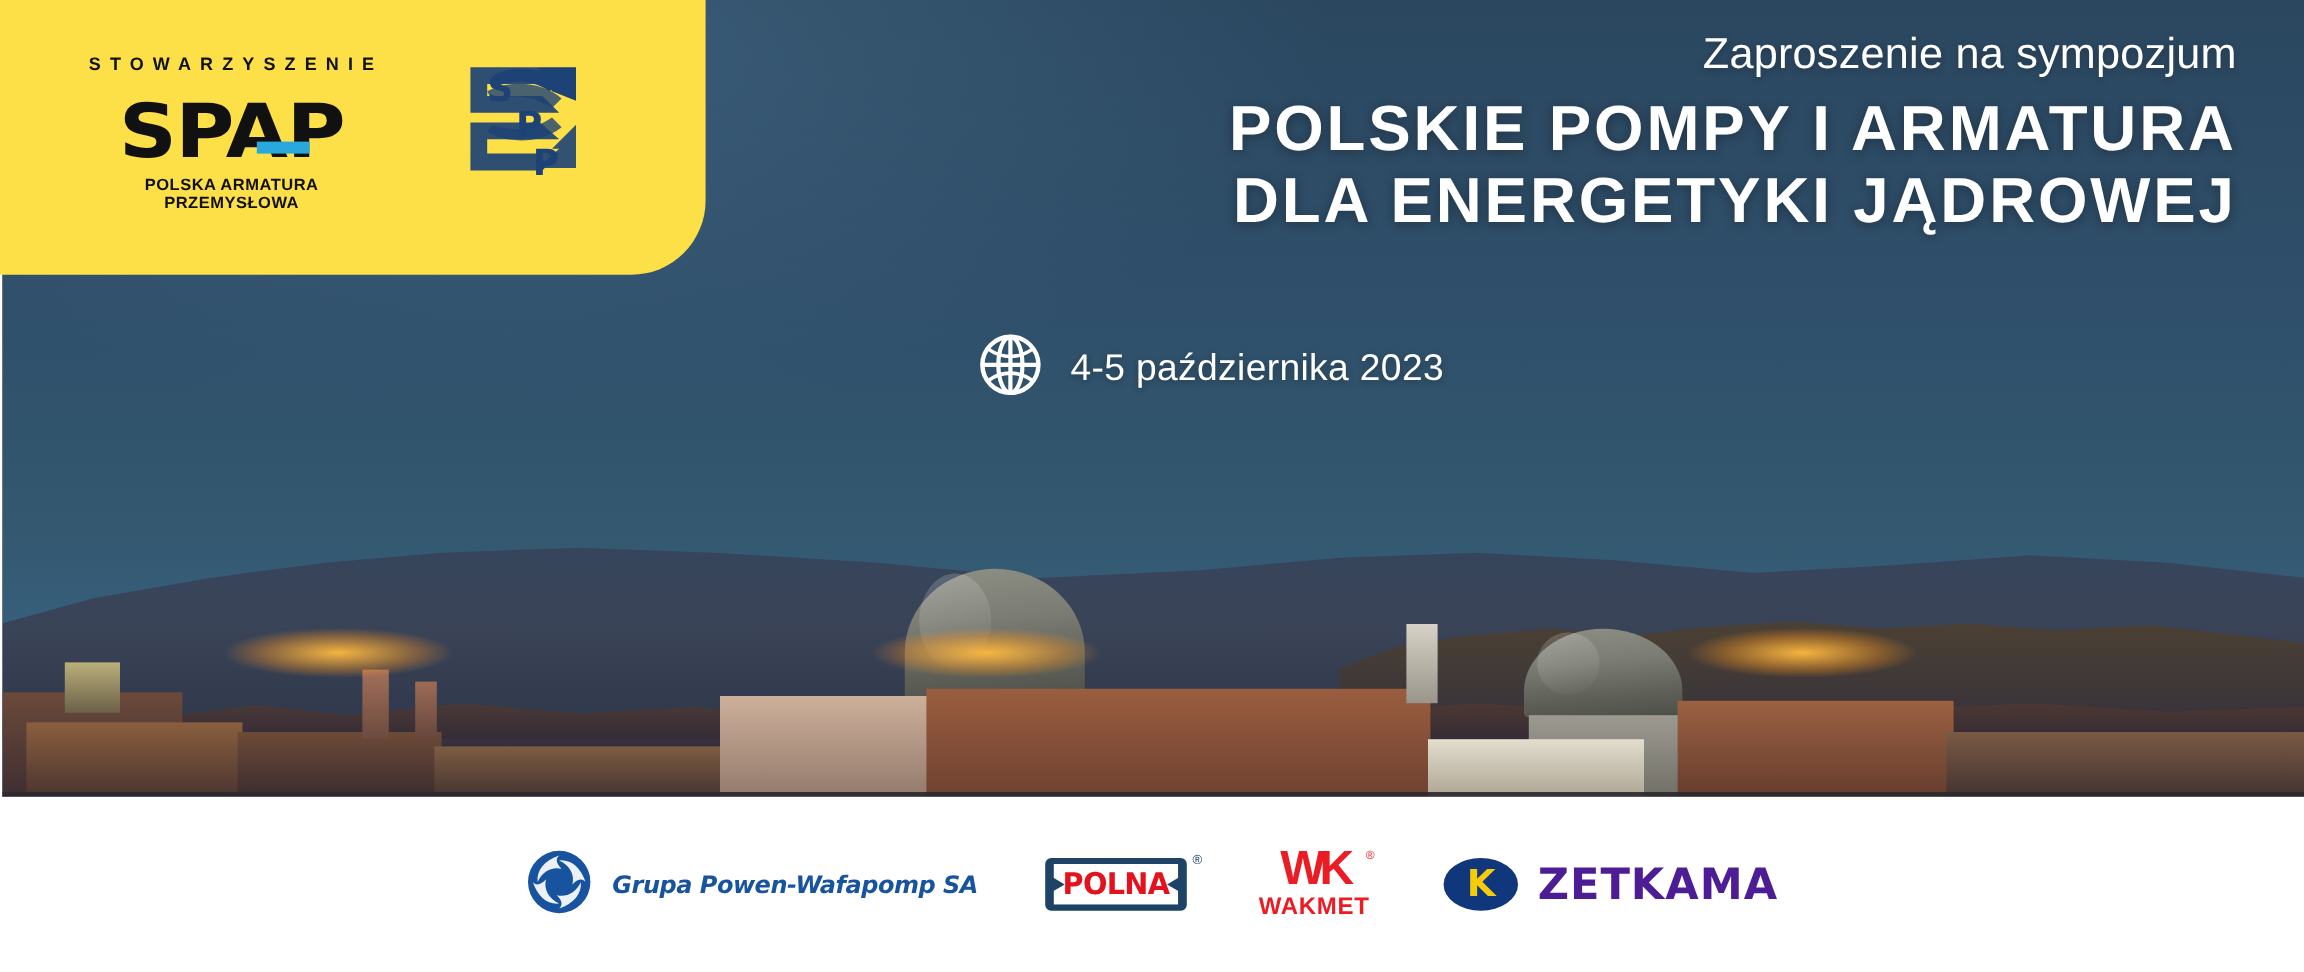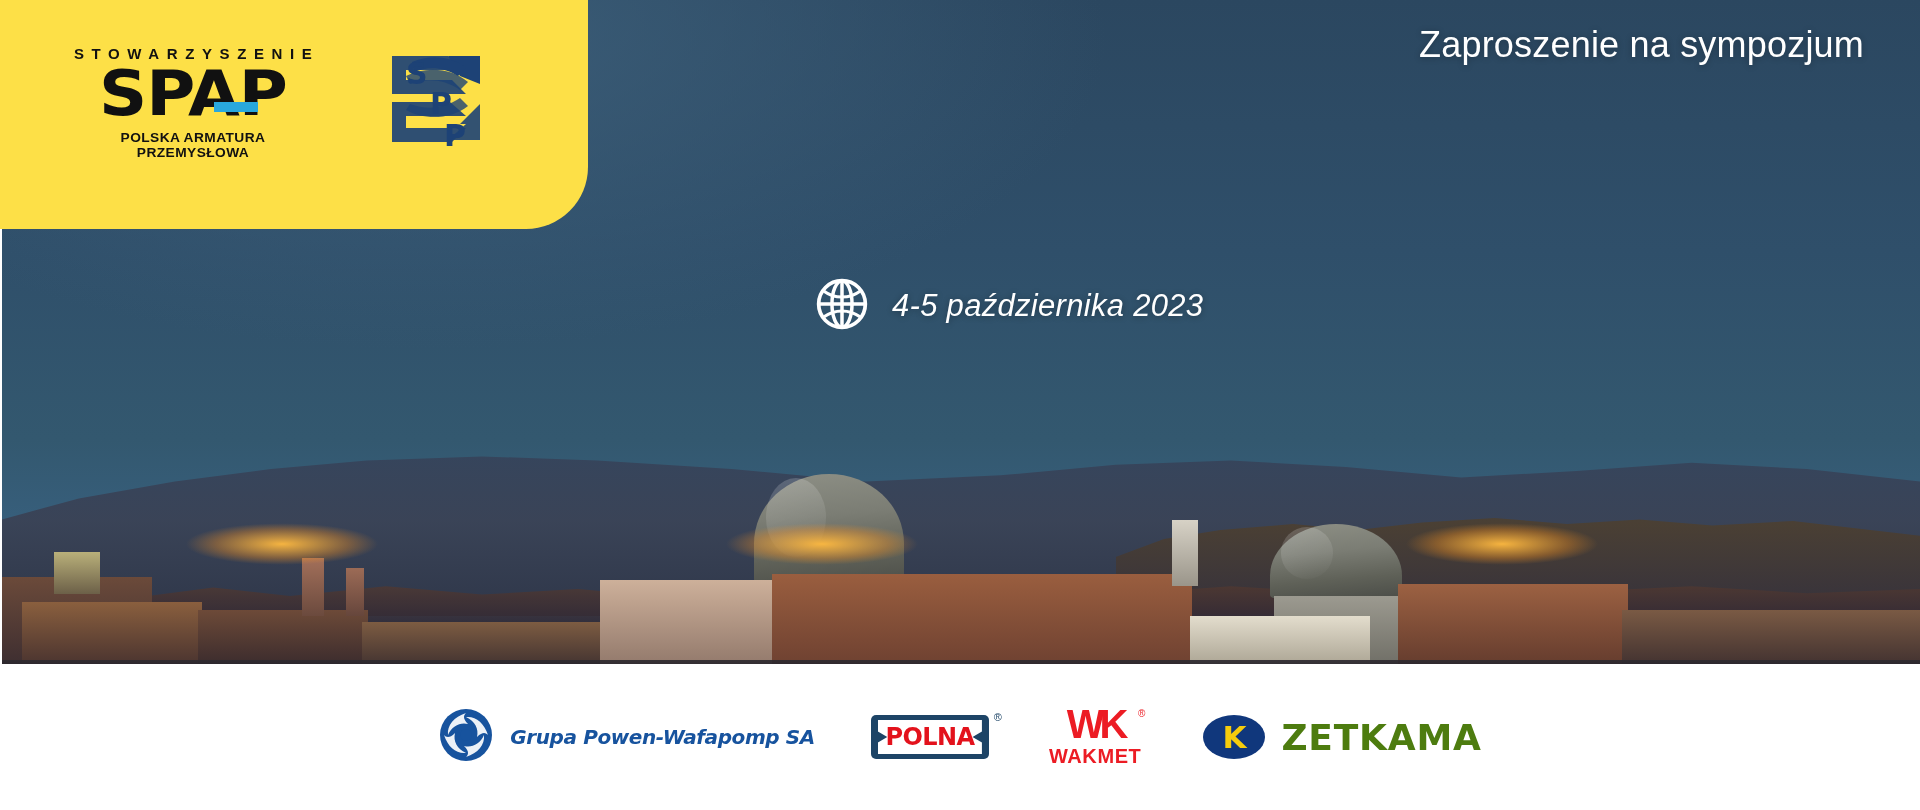--- a/index.html
+++ b/index.html
@@ -56,42 +56,42 @@
 
   .quay { position:absolute; left:0; bottom:104px; width:1920px; height:20px;
           background:linear-gradient(180deg,#2e2a30,#1c1a22); opacity:.92; }
 
   
   .logo-panel { position:absolute; left:0; top:0; width:588px; height:229px;
                 background:#fde047; border-bottom-right-radius:62px; z-index:6; }
   .spap-logo { position:absolute; left:68px; top:46px; width:250px; }
   .spap-top { font-size:15px; letter-spacing:7.6px; color:#111; font-weight:700;
               text-align:center; line-height:1; padding-left:6px; }
-  .spap-main { position:relative; height:58px; margin-top:4px; }
+  .spap-main { position:relative; height:58px; margin-top:20px; }
   .spap-word { font-size:62px; font-weight:800; letter-spacing:-1px; color:#111;
                line-height:58px; text-align:center;
                font-family:"DejaVu Sans", sans-serif; transform:scaleX(1.08); }
   .spap-bar { position:absolute; left:146px; bottom:11px; width:44px; height:10px; background:#29a8dd; }
   .spap-sub { font-size:13.5px; letter-spacing:.4px; color:#111; font-weight:700;
               text-align:center; margin-top:7px; transform:scaleX(1.02); }
 
   .spp-logo { position:absolute; left:386px; top:48px; width:100px; height:102px; }
 
   
   .copy { position:absolute; right:58px; top:24px; z-index:5; text-align:right; }
   .kicker { font-size:36px; font-weight:400; color:#fff; letter-spacing:.2px;
             line-height:1.16; text-shadow:0 1px 6px rgba(0,0,0,.28); }
   .headline { margin-top:12px; }
   .headline div { font-size:53px; font-weight:800; color:#fff; letter-spacing:2.4px;
                   line-height:1.14; white-space:nowrap;
                   text-shadow:0 2px 10px rgba(0,0,0,.32); }
 
   
   .meta { position:absolute; left:812px; top:276px; display:flex; align-items:center;
-          gap:34px; z-index:5;font-style:italic; }
+          gap:34px; z-index:5; }
   .meta-item { display:flex; align-items:center; gap:22px; }
   .meta-text { font-size:31px; color:#fff; font-weight:400; letter-spacing:.3px;
                text-shadow:0 1px 6px rgba(0,0,0,.3); white-space:nowrap; }
 
   
   .footer { position:absolute; left:0; top:664px; width:1920px; height:146px;
             background:#fff; display:flex; align-items:center; justify-content:center;
             gap:40px; }
   .sponsor { display:flex; align-items:center; }
 
@@ -115,21 +115,21 @@
   .wakmet { position:relative; text-align:center; color:#ec1c24; }
   .wk-mark { font-size:40px; font-weight:700; letter-spacing:-5px; line-height:.92;
              font-family:"Liberation Sans", sans-serif; }
   .wk-r { position:absolute; right:-4px; top:2px; font-size:10px; }
   .wakmet-text { font-size:20px; font-weight:800; letter-spacing:.6px; margin-top:2px; }
 
   .zet-badge { width:62px; height:44px; border-radius:50%; background:#10377c;
                display:flex; align-items:center; justify-content:center; }
   .zet-k { font-size:31px; font-weight:800; color:#f5cc0c; line-height:1;
            font-family:"DejaVu Sans", sans-serif; }
-  .zetkama-text { font-size:36px; font-weight:800; color:#4d7c0f; letter-spacing:.8px;
+  .zetkama-text { font-size:36px; font-weight:800; color:#4c1d95; letter-spacing:.8px;
                   margin-left:16px; font-family:"DejaVu Sans", sans-serif; }
 </style>
 </head>
 <body>
 
 <div class="banner">
 
   <div class="hero">
     <div class="sky"></div>
     <div class="hill"></div>
@@ -166,20 +166,24 @@
     <div class="water">
       <div class="wglow" style="left:60px;width:180px;"></div>
       <div class="wglow" style="left:330px;width:160px;"></div>
       <div class="wglow" style="left:700px;width:170px;"></div>
       <div class="wglow" style="left:980px;width:190px;"></div>
       <div class="wglow" style="left:1320px;width:200px;"></div>
     </div>
 
     <div class="copy">
       <div class="kicker">Zaproszenie na sympozjum</div>
+      <div class="headline">
+        <div>POLSKIE POMPY I ARMATURA</div>
+        <div>DLA ENERGETYKI JĄDROWEJ</div>
+      </div>
     </div>
 
     <div class="meta">
       <div class="meta-item">
         <span>
           <svg width="56" height="56" viewBox="0 0 48 48">
             <circle cx="24" cy="24" r="20" fill="none" stroke="#fff" stroke-width="3.2"></circle>
             <ellipse cx="24" cy="24" rx="8.6" ry="20" fill="none" stroke="#fff" stroke-width="3"></ellipse>
             <line x1="4" y1="24" x2="44" y2="24" stroke="#fff" stroke-width="3"></line>
             <line x1="24" y1="4" x2="24" y2="44" stroke="#fff" stroke-width="3"></line>

